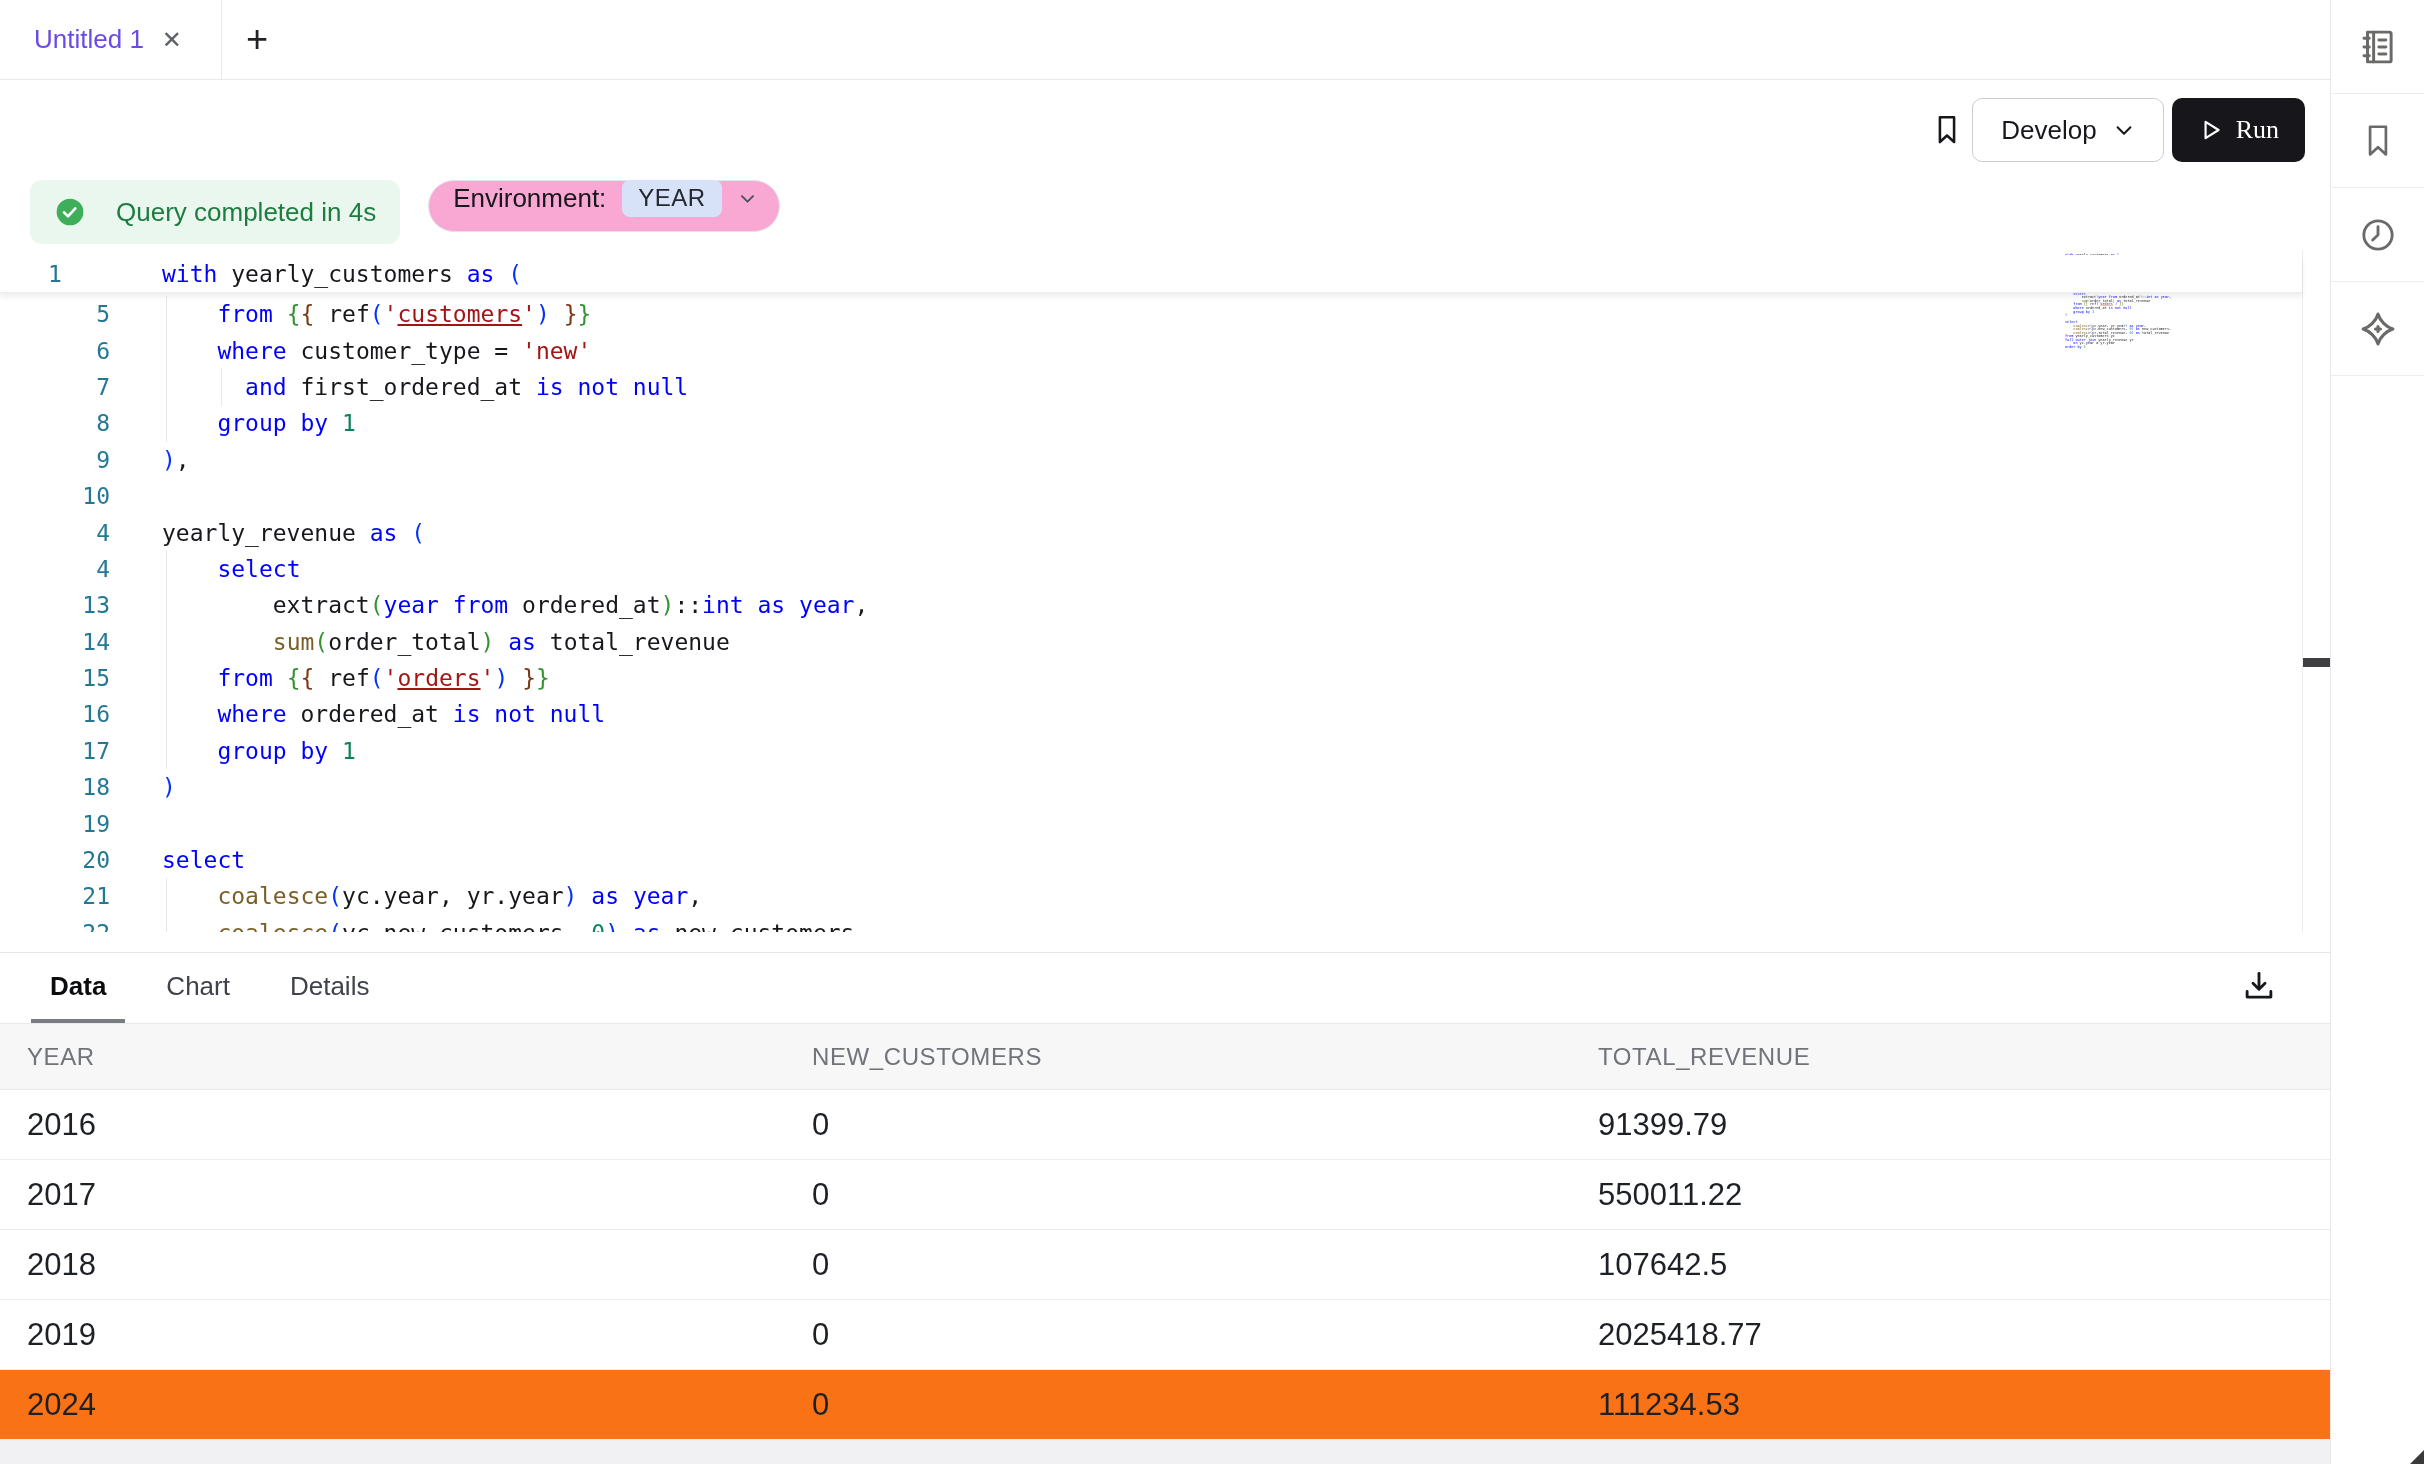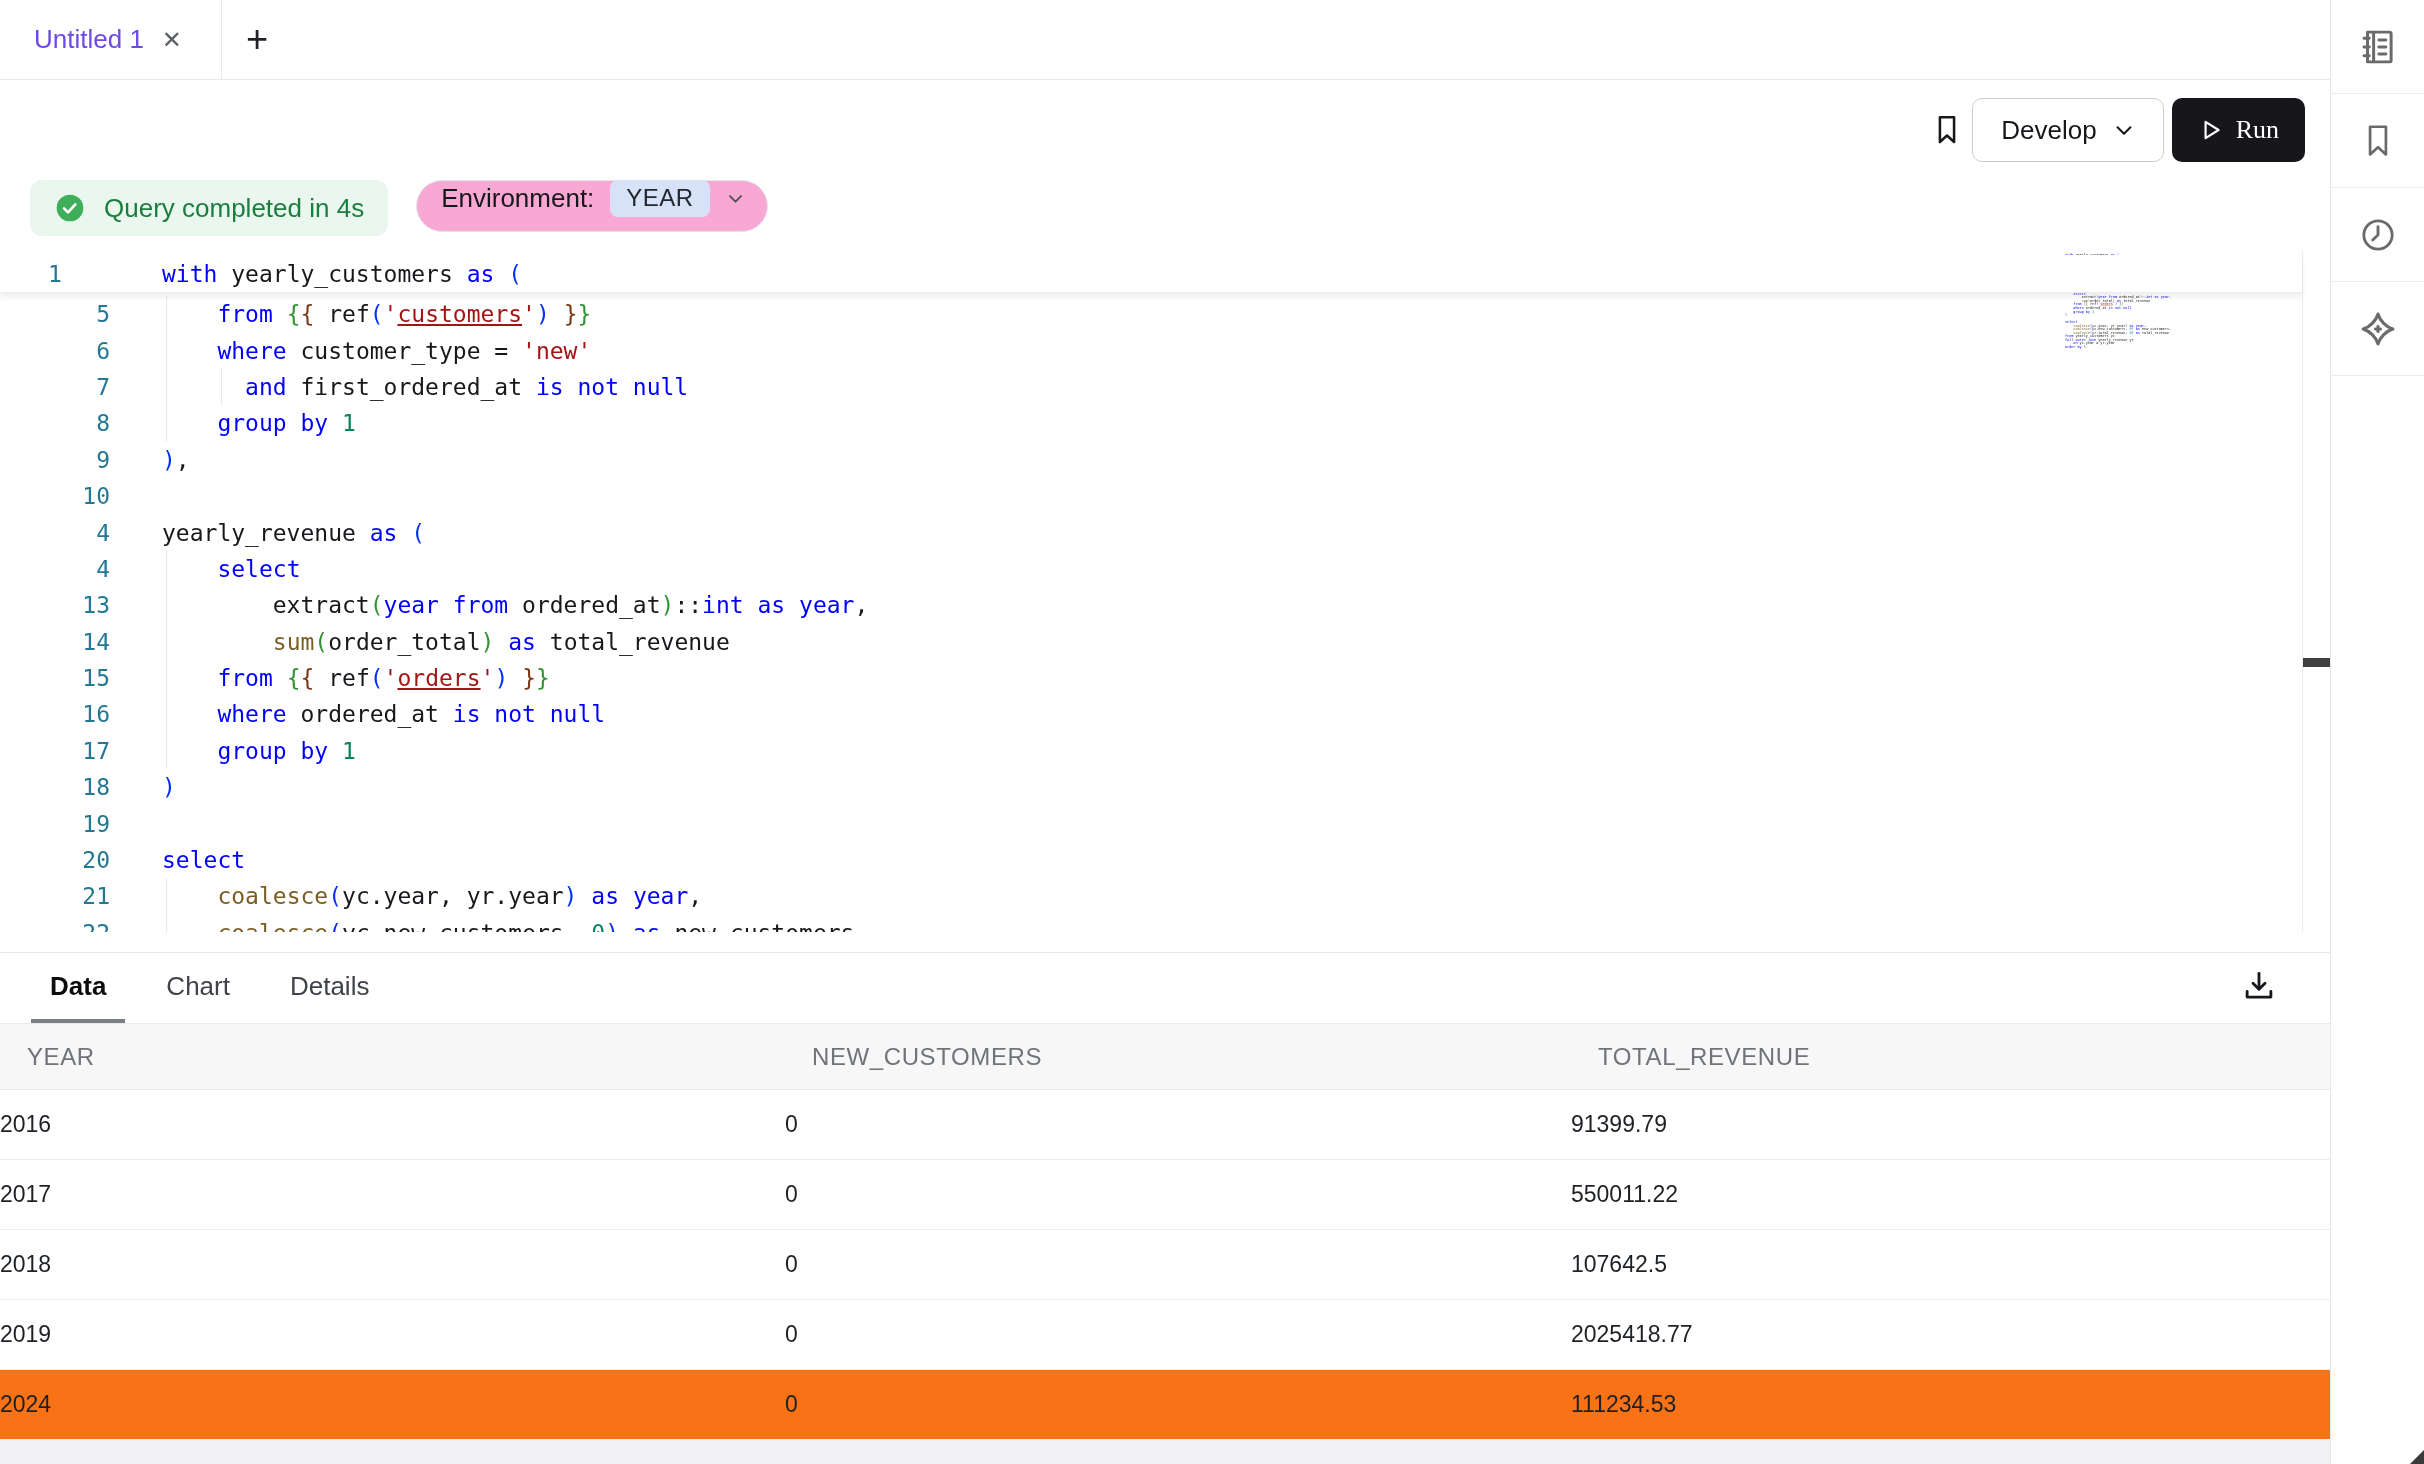--- a/index.html
+++ b/index.html
@@ -26,21 +26,21 @@
   .icon-btn { background:none; border:none; display:flex; align-items:center; justify-content:center; cursor:pointer; }
   .btn-develop { height:64px; padding:0 28px; display:flex; align-items:center; gap:16px;
                  background:#fff; border:1.5px solid #c9cdd3; border-radius:10px;
                  font-size:26px; color:#17181b; cursor:pointer; font-family:inherit; }
   .btn-run { height:64px; padding:0 26px; display:flex; align-items:center; gap:12px;
              background:#17171b; color:#fff; border:none; border-radius:10px;
              font-size:26px; cursor:pointer; font-family:Liberation Serif, serif; }
 
   
   .status-row { position:relative; height:70px; display:flex; align-items:flex-start; gap:28px; padding-left:30px; }
-  .status-pill { height:56px; display:flex; align-items:center; gap:18px; padding:0 24px;
+  .status-pill { height:64px; display:flex; align-items:center; gap:30px; padding:0 24px;
                  background:#e9f7ee; border-radius:12px; }
   .status-pill span { font-size:26px; color:#1d7d3f; }
   .env-select { height:52px; display:flex; align-items:center; gap:16px; padding:0 22px 16px 24px;
                 background:#f9a8d4; border:1.5px solid #e3e5e9; border-radius:26px; cursor:pointer; }
   .env-label { font-size:26px; color:#17181b; }
   .env-badge { height:37px; display:flex; align-items:center; padding:0 16px; border-radius:8px;
                background:#d7e2f9; font-size:24px; color:#23272e; letter-spacing:.5px; }
 
   
   .editor { position:relative; height:682px; background:#fff; overflow:hidden;
@@ -72,21 +72,21 @@
   .rtab { padding:0 19px; height:100%; display:flex; align-items:center; margin-right:22px;
           font-size:26px; color:#3f4349; cursor:pointer; border-bottom:4px solid transparent; }
   .rtab.active { color:#0b0c0e; font-weight:bold; border-bottom-color:#7a7d82; }
   .download-btn { position:absolute; right:52px; top:14px; }
   .grid-header { height:66px; background:#f7f7f8; display:grid; grid-template-columns:785px 786px 1fr;
                  align-items:center; border-bottom:1px solid #e9eaec; }
   .grid-header div { padding-left:27px; font-size:24px; color:#707479; letter-spacing:.6px; }
   .grid-row { height:70px; display:grid; grid-template-columns:785px 786px 1fr; align-items:center;
               border-bottom:1px solid #eceded; background:#fff; }
   .grid-row:last-child { background:#f97316; }
-  .grid-row div { font-size:23px; color:#1d2025; }
+  .grid-row div { padding-left:27px; font-size:31px; color:#1d2025; }
   .bottom-strip { position:absolute; left:0; bottom:0; width:2330px; height:24px; background:#f1f1f3; }
 
   
   .rail-item { height:94px; display:flex; align-items:center; justify-content:center;
                border-bottom:1px solid #ededee; cursor:pointer; background:#fff; border-left:none; width:100%; }
   .rail-spacer { height:1091px; }
   .resize-corner { position:absolute; right:0; bottom:0; width:0; height:0;
                    border-left:14px solid transparent; border-bottom:14px solid #3a3a3a; cursor:nwse-resize; }
   svg { display:block; }
 </style>

